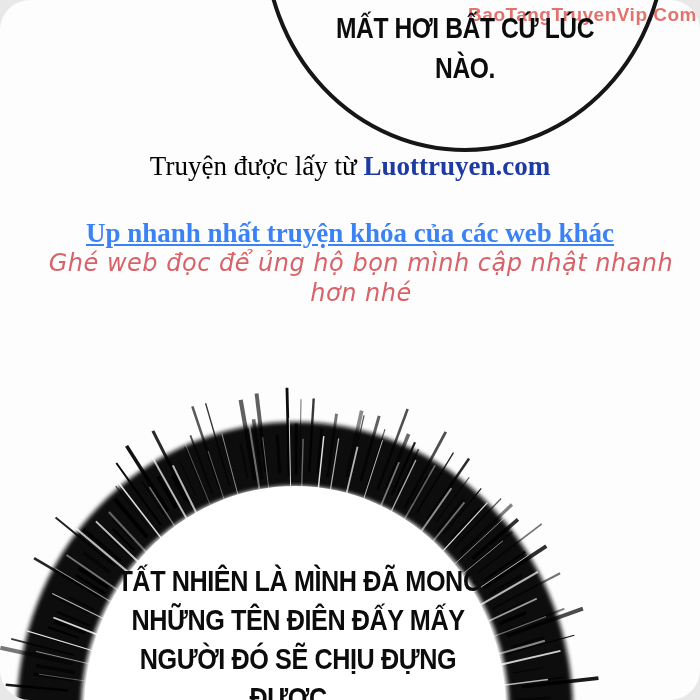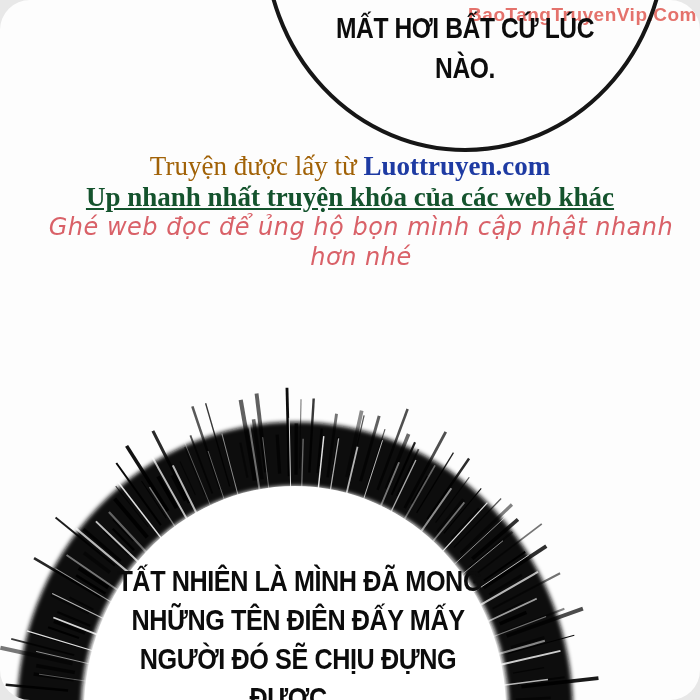--- a/index.html
+++ b/index.html
@@ -341,19 +341,19 @@
       <div class="ln">TẤT NHIÊN LÀ MÌNH ĐÃ MONG</div>
       <div class="ln">NHỮNG TÊN ĐIÊN ĐẤY MẤY</div>
       <div class="ln">NGƯỜI ĐÓ SẼ CHỊU ĐỰNG</div>
       <div class="ln">ĐƯỢC...</div>
     </div>
 
   </div>
 
   <div class="credits">
     <div class="credit-line1">
-      <span class="prefix" style="color: #a16207;">Truyện được lấy từ </span><span class="site" style="color: rgb(30, 59, 163); text-align: right;">Luottruyen.com</span>
+      <span class="prefix" style="color: #000000;">Truyện được lấy từ </span><span class="site" style="color: rgb(30, 59, 163); text-align: right;">Luottruyen.com</span>
     </div>
-    <div class="credit-line2" style="color: #14532d;">Up nhanh nhất truyện khóa của các web khác</div>
+    <div class="credit-line2" style="color: #3b82f6; margin-top: 36px;">Up nhanh nhất truyện khóa của các web khác</div>
     <div class="credit-line3" style="color: rgb(217, 97, 104);">Ghé web đọc để ủng hộ bọn mình cập nhật nhanh hơn nhé</div>
   </div>
 
 </div>
 
 </body></html>

